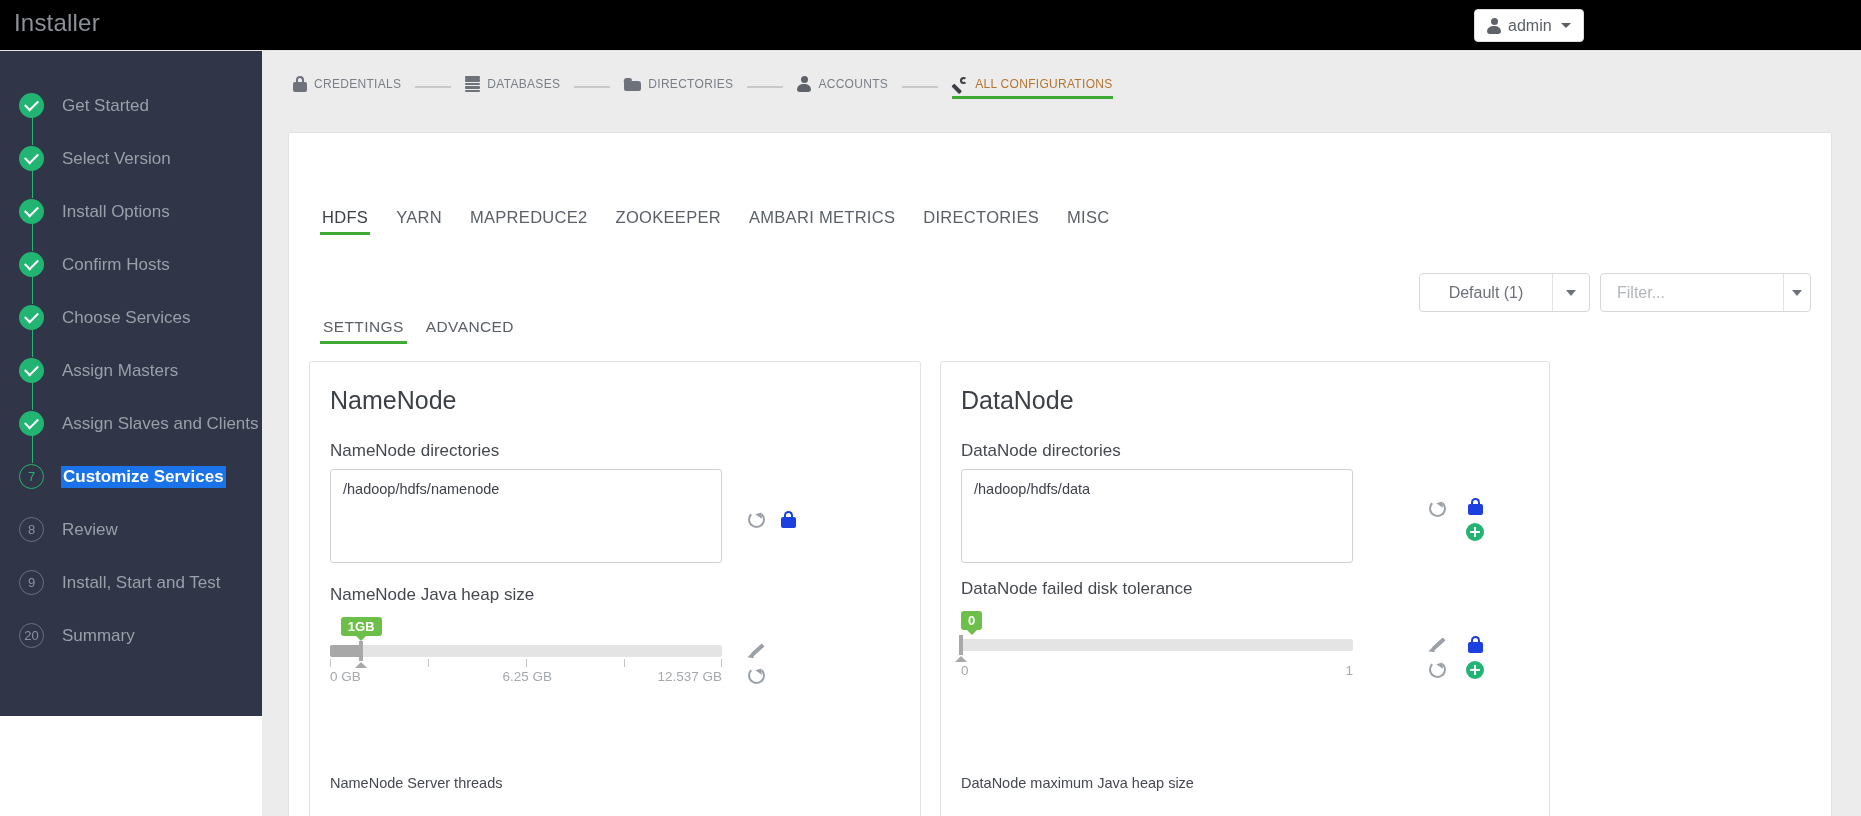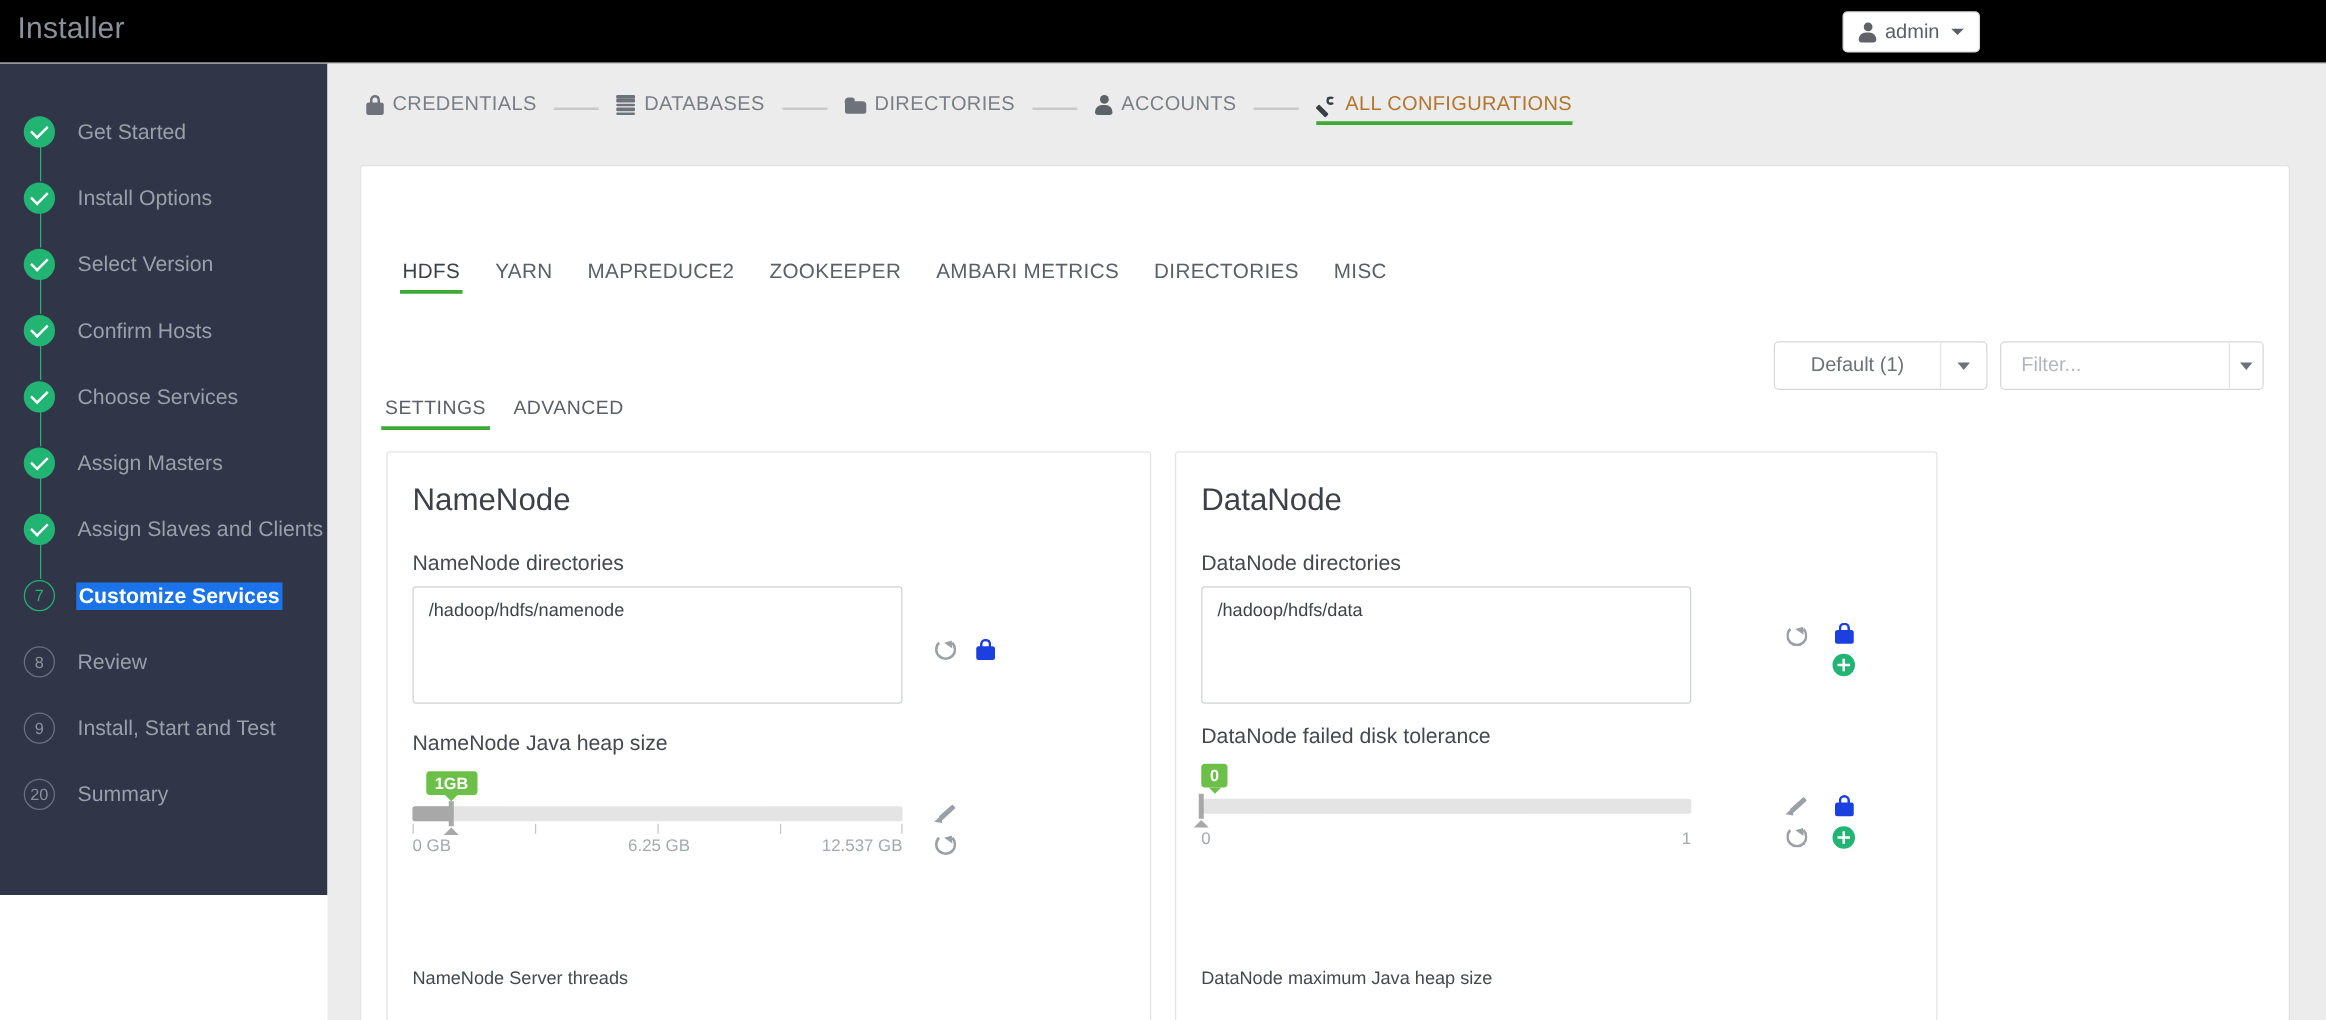--- a/index.html
+++ b/index.html
@@ -72,21 +72,21 @@
   
   .main{
     position:absolute;left:262px;top:51px;width:1599px;height:765px;
     background:#ececec;overflow:hidden;
   }
   
   .wizcrumbs{
     position:absolute;left:0;top:0;width:1599px;height:72px;
     display:flex;align-items:center;padding-left:31px;box-sizing:border-box;
   }
-  .wc{display:flex;align-items:center;gap:7px;font-size:16px;color:#7a7f87;letter-spacing:.3px;cursor:pointer;
+  .wc{display:flex;align-items:center;gap:7px;font-size:12px;color:#7a7f87;letter-spacing:.3px;cursor:pointer;
       padding-bottom:6px;position:relative;}
   .wc.active{color:#b3752f;}
   .wc.active:after{
     content:"";position:absolute;left:0;right:0;bottom:-1px;height:3px;background:#3eaa35;
   }
   .wc-sep{width:36px;height:2px;background:#c9c9c9;margin:0 14px;}
   .ic{display:inline-block;position:relative;}
   
   .ic-lock{width:14px;height:16px;}
   .ic-lock:before{content:"";position:absolute;left:3px;top:0;width:8px;height:8px;border:2.5px solid #6e737b;border-bottom:none;border-radius:5px 5px 0 0;box-sizing:border-box;}
@@ -132,21 +132,21 @@
   .dd .dd-arrow{
     width:36px;display:flex;align-items:center;justify-content:center;border-left:1px solid #e3e3e3;
   }
   .dd .dd-arrow i{
     width:0;height:0;border-left:5px solid transparent;border-right:5px solid transparent;border-top:6px solid #6d7178;display:block;
   }
   .filter-box{width:209px;}
   .filter-box .dd-val{justify-content:flex-start;color:#b2b5ba;width:100%;}
 
   
-  .sub-tabs{position:absolute;left:8px;top:185px;display:flex;justify-content:flex-end;}
+  .sub-tabs{position:absolute;left:23px;top:185px;display:flex;justify-content:flex-end;}
   .sub-tab{
     font-size:15.5px;color:#5b6067;letter-spacing:.4px;padding:0 11px 8px;cursor:pointer;position:relative;
   }
   .sub-tab.active:after{
     content:"";position:absolute;left:8px;right:8px;bottom:0;height:3px;background:#3eaa35;
   }
 
   
   .panels{position:absolute;left:20px;top:228px;width:1504px;display:flex;gap:19px;}
   .panel{
@@ -228,28 +228,28 @@
         <div class="bullet">
           <span class="check"></span>
         </div>
         <div class="label">Get Started</div>
         <div class="connector"></div>
       </div>
       <div class="step done">
         <div class="bullet">
           <span class="check"></span>
         </div>
+        <div class="label">Select Version</div>
+        <div class="connector"></div>
+      </div>
+      <div class="step done">
+        <div class="bullet">
+          <span class="check"></span>
+        </div>
         <div class="label">Install Options</div>
-        <div class="connector"></div>
-      </div>
-      <div class="step done">
-        <div class="bullet">
-          <span class="check"></span>
-        </div>
-        <div class="label">Select Version</div>
         <div class="connector"></div>
       </div>
       <div class="step done">
         <div class="bullet">
           <span class="check"></span>
         </div>
         <div class="label">Confirm Hosts</div>
         <div class="connector"></div>
       </div>
       <div class="step done">

